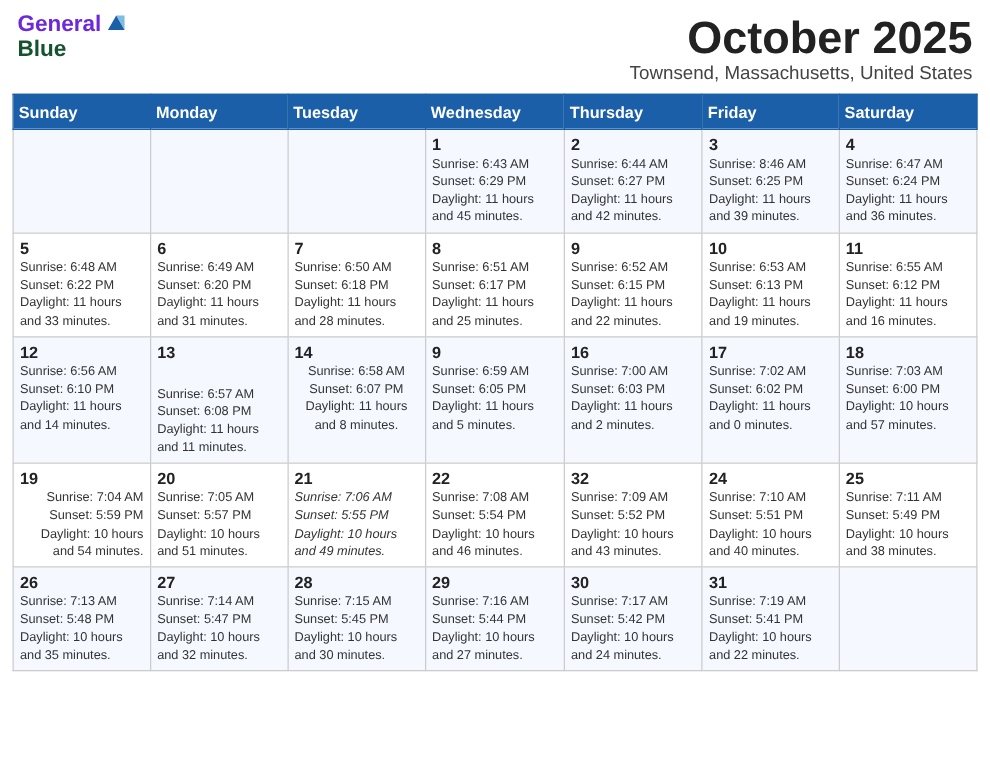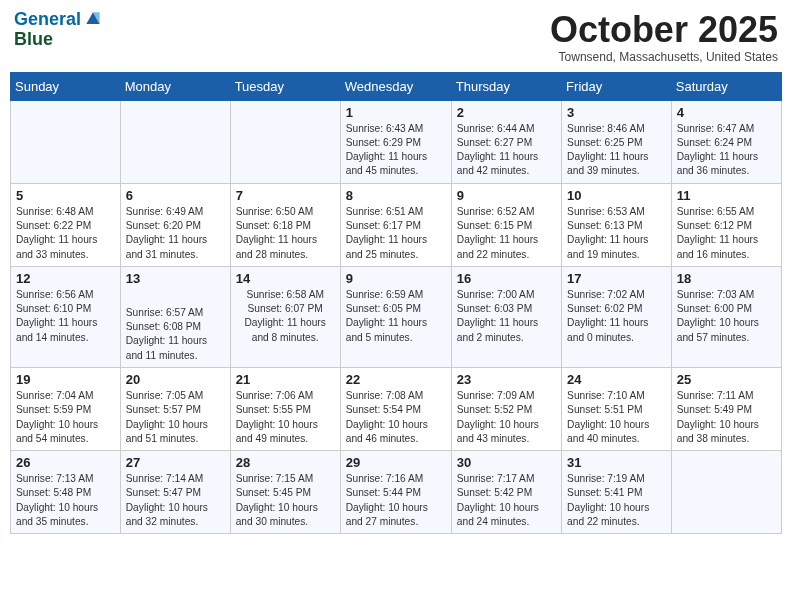--- a/index.html
+++ b/index.html
@@ -18,52 +18,52 @@
       padding: 0 4px;
     }
     .logo {
       display: flex;
       align-items: center;
       gap: 0;
     }
     .logo-text {
       font-size: 18px;
       font-weight: bold;
-      color: #0369a1;
+      color: #6d28d9;
       line-height: 1.1;
     }
     .logo-icon {
       width: 20px;
       height: 20px;
       margin-left: 2px;
       margin-top: -2px;
     }
     .title-block {
       text-align: right;
     }
     .month-title {
       font-size: 36px;
       font-weight: bold;
       color: #222;
       line-height: 1.1;
     }
     .location {
-      font-size: 12px;
+      font-size: 15px;
       color: #444;
     }
     .calendar {
       width: 100%;
       border-collapse: collapse;
       border: 1px solid #ccc;
     }
     .calendar th {
       background: #1a5fa8;
       color: #fff;
       font-size: 13px;
-      font-weight: normal;
+      font-weight: bold;
       padding: 6px 4px;
       text-align: left;
       border: 1px solid #1a5fa8;
     }
     .calendar td {
       vertical-align: top;
       border: 1px solid #ccc;
       padding: 4px 5px;
       width: 113px;
       min-height: 80px;
@@ -259,48 +259,48 @@
           <span class="day-num">18</span>
           <div class="day-info" style="white-space: pre-line;">Sunrise: 7:03 AM
 Sunset: 6:00 PM
 Daylight: 10 hours
 and 57 minutes.</div>
         </td>
       </tr>
       <tr>
         <td>
           <span class="day-num">19</span>
-          <div class="day-info" style="white-space: pre-line;">Sunrise: 7:04 AM
+          <div class="day-info" style="white-space: pre-line; text-align: right;">Sunrise: 7:04 AM
 Sunset: 5:59 PM
 Daylight: 10 hours
 and 54 minutes.</div>
         </td>
         <td>
           <span class="day-num">20</span>
           <div class="day-info" style="white-space: pre-line;">Sunrise: 7:05 AM
 Sunset: 5:57 PM
 Daylight: 10 hours
 and 51 minutes.</div>
         </td>
         <td>
           <span class="day-num">21</span>
-          <div class="day-info" style="white-space: pre-line;">Sunrise: 7:06 AM
+          <div class="day-info" style="white-space: pre-line; font-style: italic;">Sunrise: 7:06 AM
 Sunset: 5:55 PM
 Daylight: 10 hours
 and 49 minutes.</div>
         </td>
         <td>
           <span class="day-num">22</span>
           <div class="day-info" style="white-space: pre-line;">Sunrise: 7:08 AM
 Sunset: 5:54 PM
 Daylight: 10 hours
 and 46 minutes.</div>
         </td>
         <td>
-          <span class="day-num">23</span>
+          <span class="day-num">32</span>
           <div class="day-info" style="white-space: pre-line;">Sunrise: 7:09 AM
 Sunset: 5:52 PM
 Daylight: 10 hours
 and 43 minutes.</div>
         </td>
         <td>
           <span class="day-num">24</span>
           <div class="day-info" style="white-space: pre-line;">Sunrise: 7:10 AM
 Sunset: 5:51 PM
 Daylight: 10 hours

